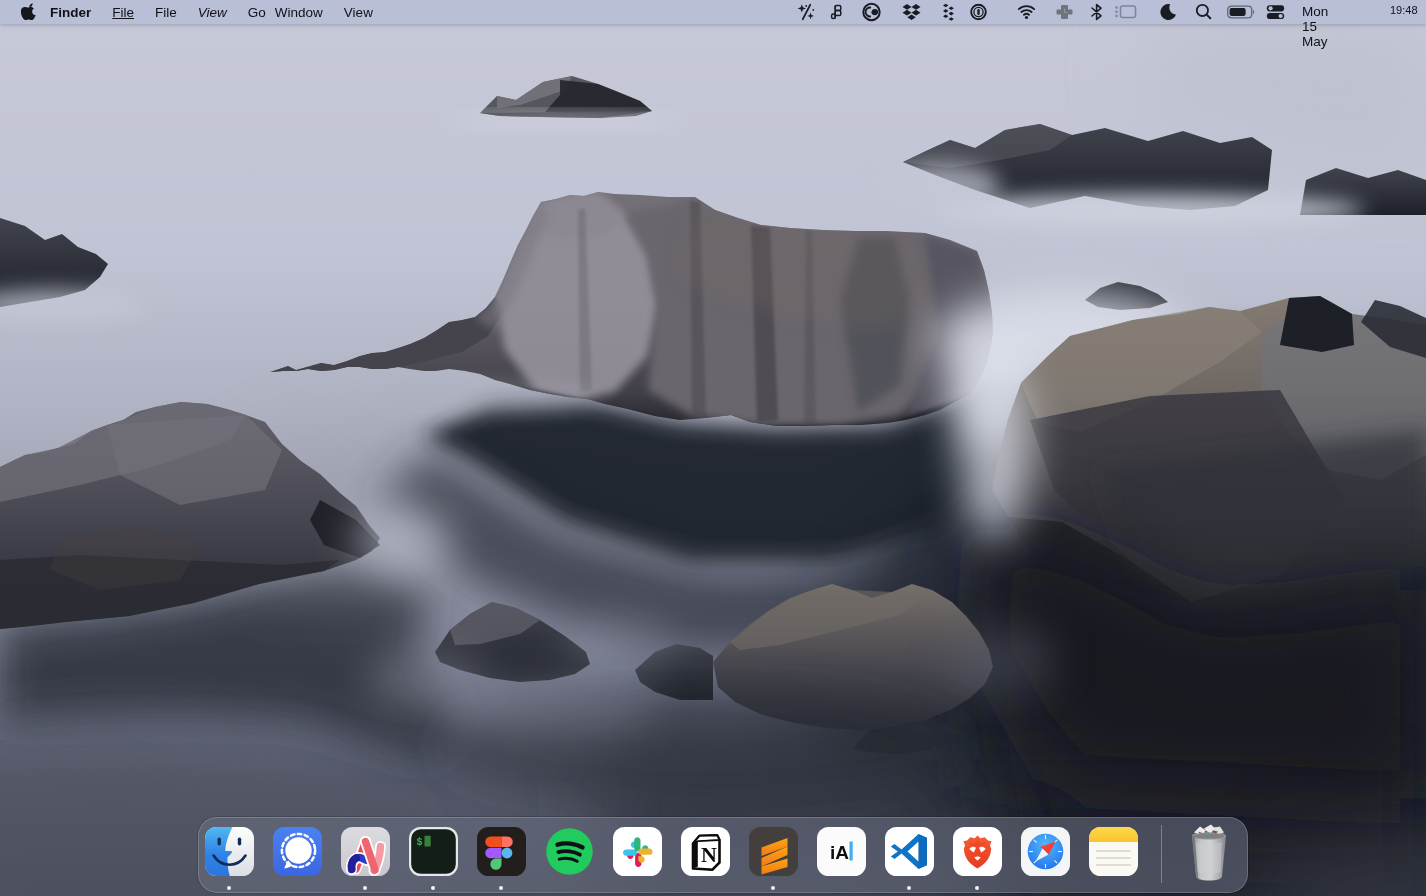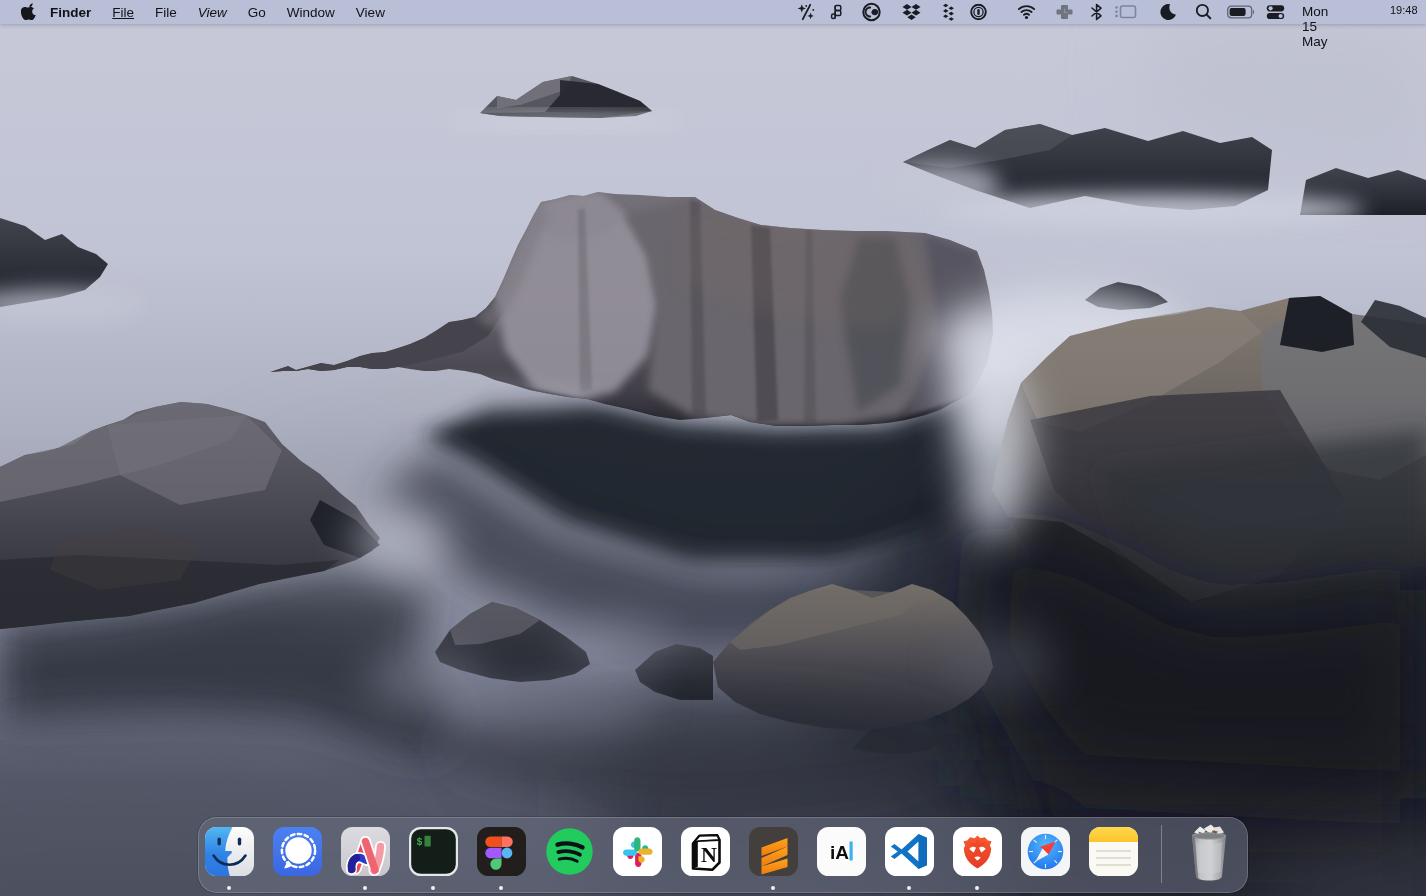--- a/index.html
+++ b/index.html
@@ -172,21 +172,21 @@
 </svg>
 <div id="menubar">
   <div class="l">
     <svg width="15" height="17" viewBox="0 0 15 17" style="margin:0 14px 2px 21px;">
       <path fill="#16171c" d="M10.7,0.3c0.1,1-0.3,1.9-0.9,2.6C9.2,3.6,8.3,4.1,7.4,4C7.3,3.1,7.7,2.2,8.3,1.6C8.9,0.9,9.9,0.4,10.7,0.3z M13.6,12.6c-0.4,0.9-0.6,1.3-1.1,2.1c-0.7,1.1-1.8,2.5-3,2.5c-1.1,0-1.4-0.7-2.9-0.7c-1.5,0-1.8,0.7-2.9,0.7c-1.3,0-2.2-1.3-3-2.4C-1.3,11.7-1.5,8-0.6,6.1C0.1,4.7,1.4,3.9,2.7,3.9c1.3,0,2.1,0.7,3.1,0.7c1,0,1.6-0.7,3.1-0.7c1.1,0,2.3,0.6,3.1,1.7c-2.7,1.5-2.3,5.4,0.6,6.5C13.8,12.2,13.7,12.3,13.6,12.6z" transform="translate(1,0)"></path>
     </svg>
     <span style="font-weight:bold;margin-right:21px;">Finder</span>
     <span style="margin-right:21px;text-decoration:underline;">File</span>
     <span style="margin-right:21px;">File</span>
     <span style="margin-right:21px;font-style:italic;">View</span>
-    <span style="margin-right:21px;">Go</span>
+    <span style="margin-right:9px;">Go</span>
     <span style="margin-right:21px;text-align:center;">Window</span>
     <span>View</span>
   </div>
   <div class="r"></div>
 </div>
 <div id="mstatus">
 <svg style="left:797px" width="18" height="18" viewBox="0 0 18 18">
   <g fill="#1a1c24">
         <path d="M13.2,1.8 L5.8,16.2" stroke="#1a1c24" stroke-width="1.8" stroke-linecap="round"></path>
   <path d="M4.8,1.2 L5.9,4.3 L9,5.4 L5.9,6.5 L4.8,9.6 L3.7,6.5 L0.6,5.4 L3.7,4.3 Z"></path>

